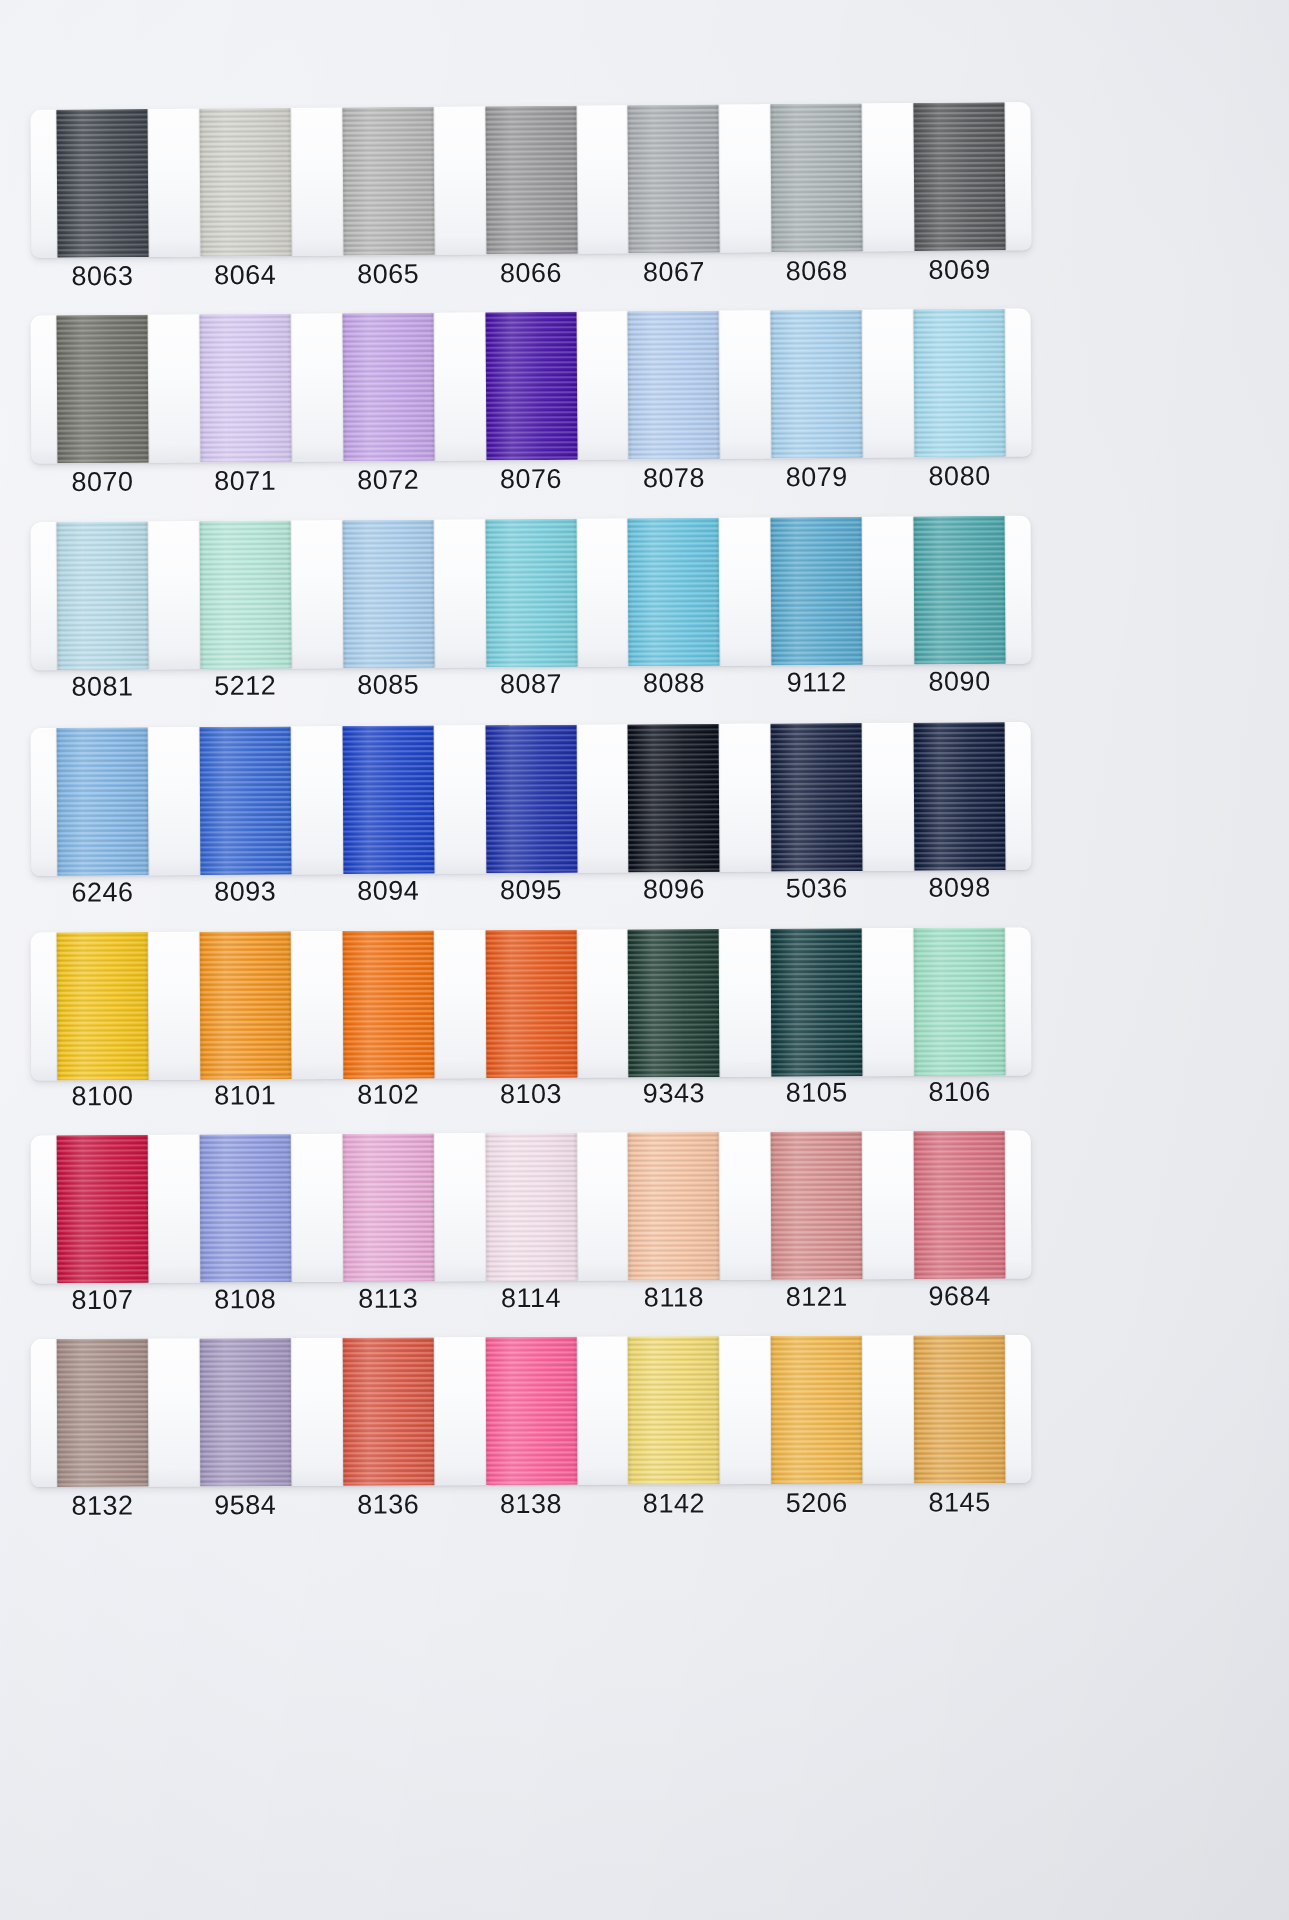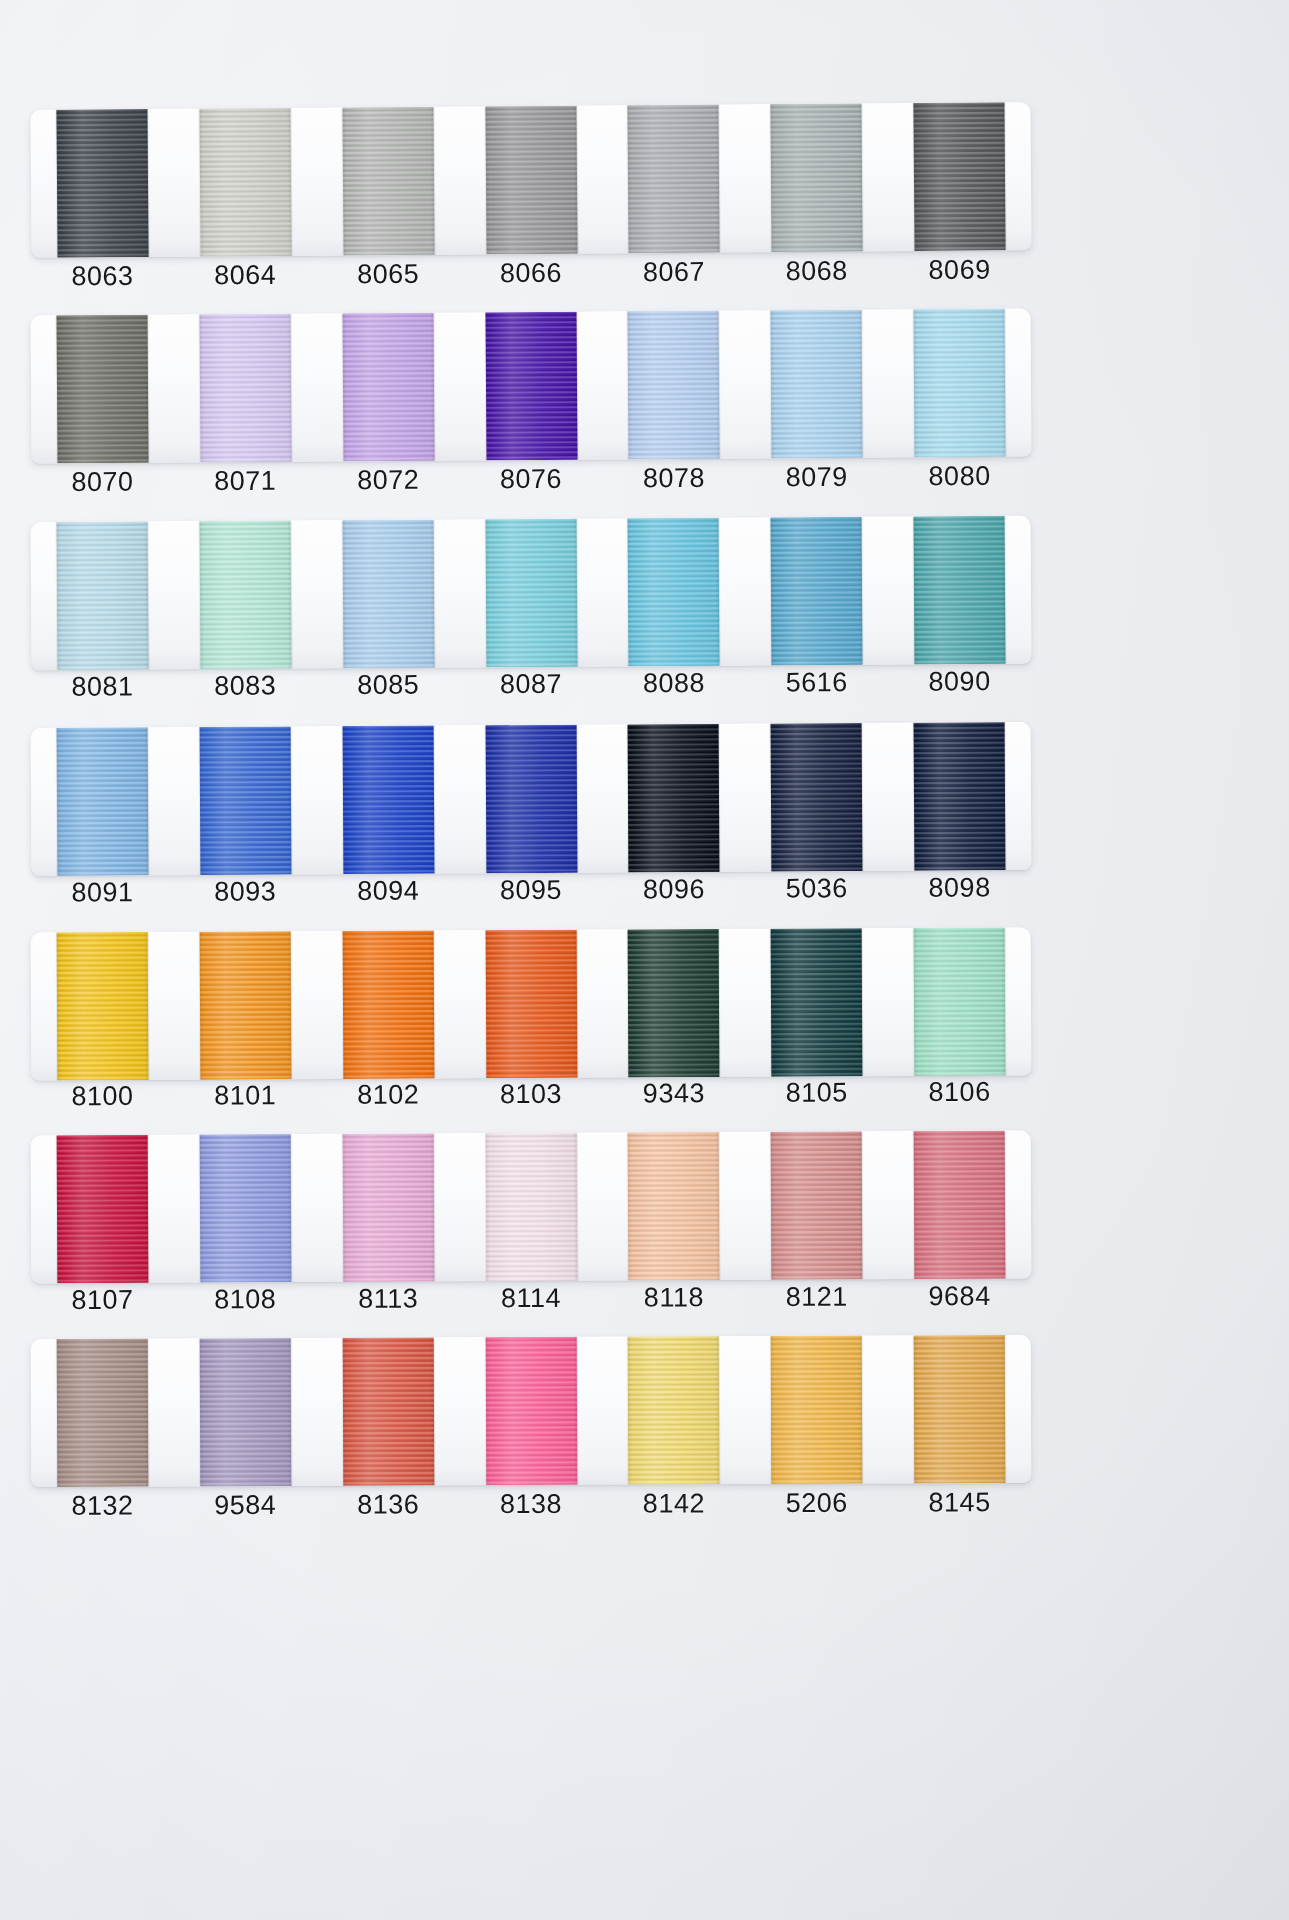--- a/index.html
+++ b/index.html
@@ -239,25 +239,25 @@
         <div class="cell">
           <div class="ribbon" title="8089" style="background: rgb(86, 168, 206);"></div>
         </div>
         <div class="cell">
           <div class="ribbon" title="8090" style="background: rgb(75, 166, 171);"></div>
         </div>
       </div>
     </div>
     <div class="labels r2" style="top: 661px;">
       <div class="label">8081</div>
-      <div class="label">8083</div>
+      <div class="label">5212</div>
       <div class="label">8085</div>
       <div class="label">8087</div>
       <div class="label">8088</div>
-      <div class="label">5616</div>
+      <div class="label">9112</div>
       <div class="label">8090</div>
     </div>
     <div class="band-wrap r3" style="top: 725px;">
       <div class="band">
         <div class="cell">
           <div class="ribbon" title="8091" style="background: rgb(128, 181, 228);"></div>
         </div>
         <div class="cell">
           <div class="ribbon" title="8093" style="background: rgb(53, 102, 210);"></div>
         </div>
@@ -272,21 +272,21 @@
         </div>
         <div class="cell">
           <div class="ribbon" title="8097" style="background: rgb(20, 31, 62);"></div>
         </div>
         <div class="cell">
           <div class="ribbon" title="8098" style="background: rgb(16, 28, 60);"></div>
         </div>
       </div>
     </div>
     <div class="labels r3" style="top: 867px;">
-      <div class="label">8091</div>
+      <div class="label">6246</div>
       <div class="label">8093</div>
       <div class="label">8094</div>
       <div class="label">8095</div>
       <div class="label">8096</div>
       <div class="label">5036</div>
       <div class="label">8098</div>
     </div>
     <div class="band-wrap r4" style="top: 930px;">
       <div class="band">
         <div class="cell">

